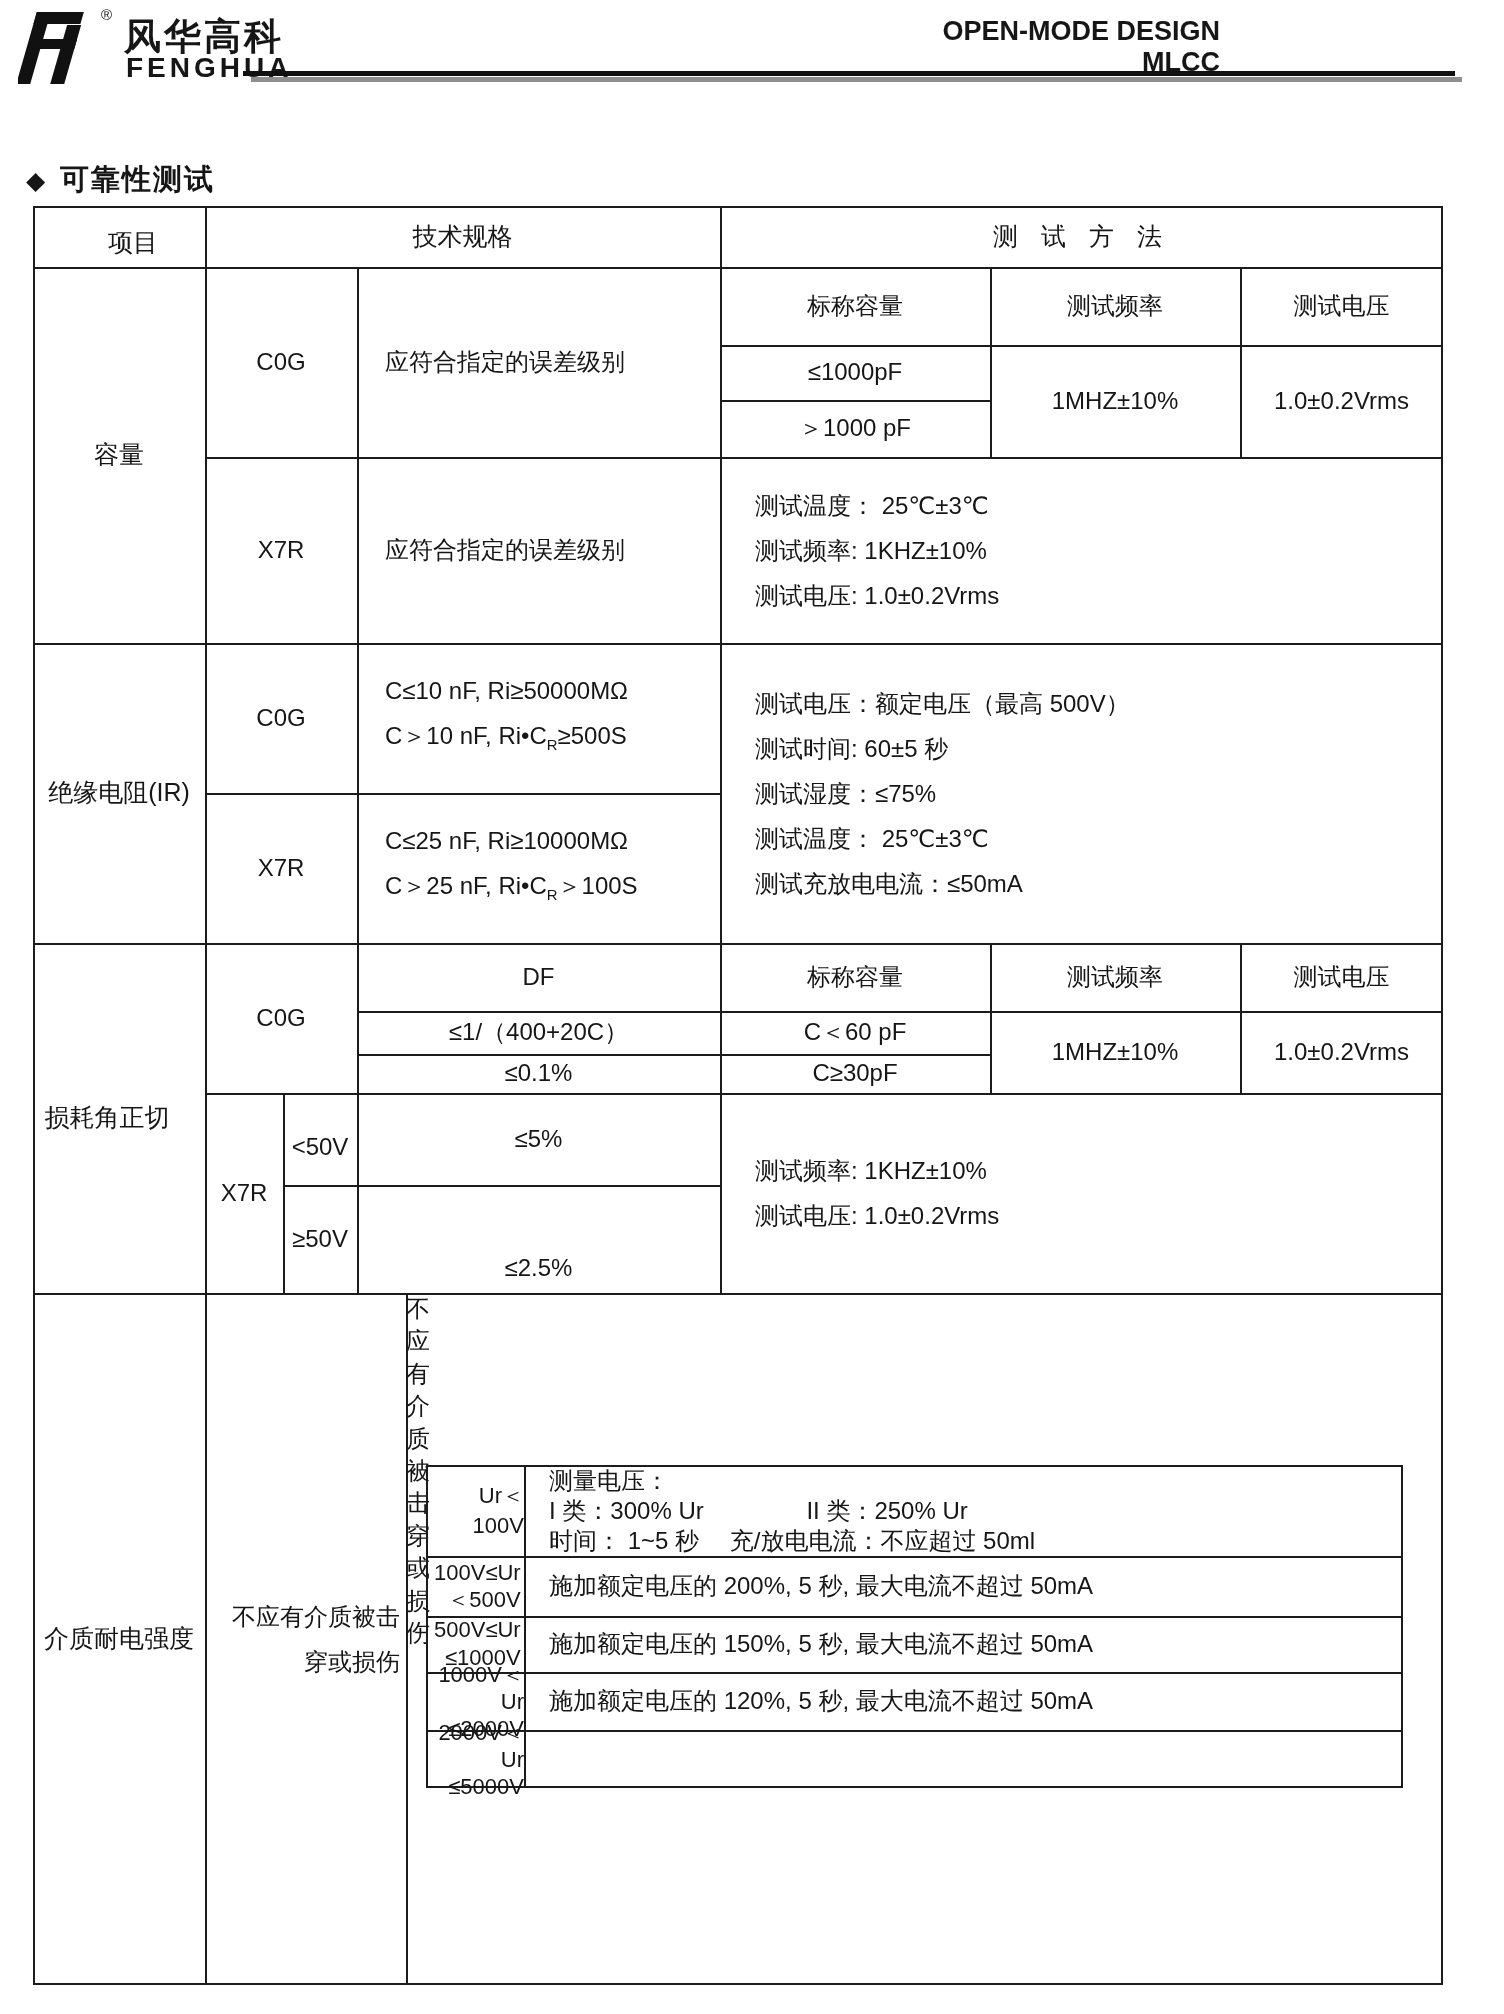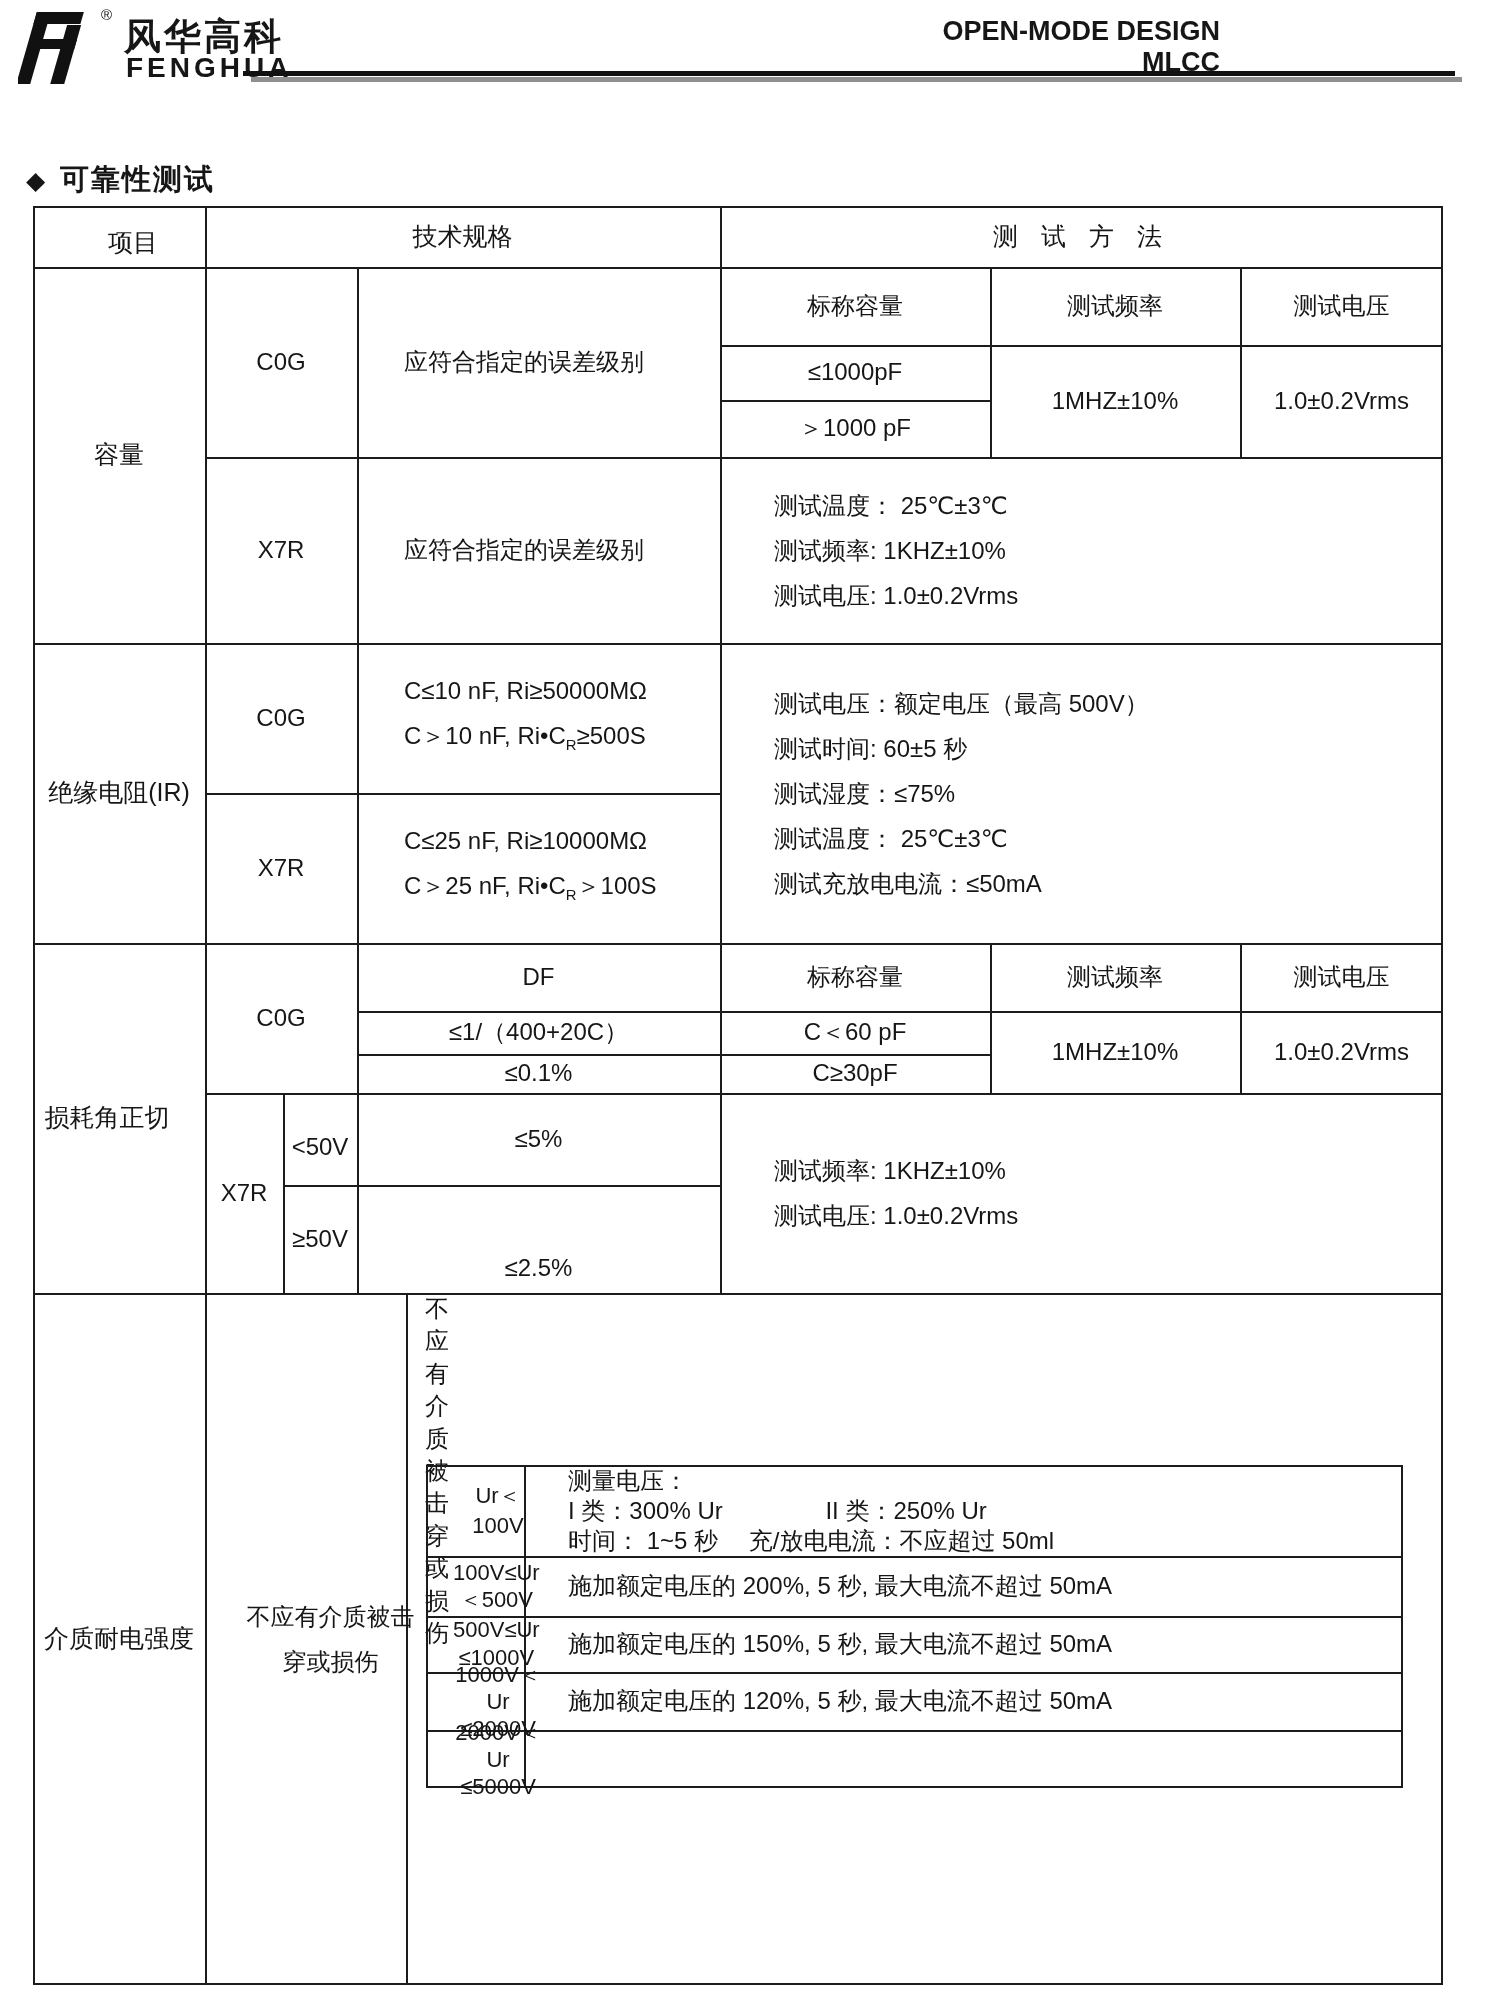--- a/index.html
+++ b/index.html
@@ -8,21 +8,21 @@
 
   
   .hl,.vl{position:absolute;background:#1c1c1c;}
   .hl{height:2px;}
   .vl{width:2px;}
   .frame{position:absolute;box-sizing:border-box;border:2px solid #1c1c1c;}
 
   
   .cell{position:absolute;box-sizing:border-box;display:flex;align-items:center;
         justify-content:center;text-align:center;font-size:24px;line-height:1.35;color:#161616;}
-  .left{justify-content:flex-start;text-align:center;margin-left:19px;}
+  .left{justify-content:flex-start;text-align:right;}
   .lines{flex-direction:column;align-items:flex-start;justify-content:center;}
   .lines>div{line-height:45px;white-space:nowrap;}
   .hdr{font-size:25px;}
   .pre{white-space:pre-line;}
   sub{font-size:0.62em;}
 
   
   .brand-cn{position:absolute;left:124px;top:12px;font-size:37px;font-weight:bold;letter-spacing:3px;}
   .brand-en{position:absolute;left:126px;top:52px;font-size:28px;font-weight:600;letter-spacing:4px;}
   .regmark{position:absolute;left:101px;top:6px;font-size:15px;}

